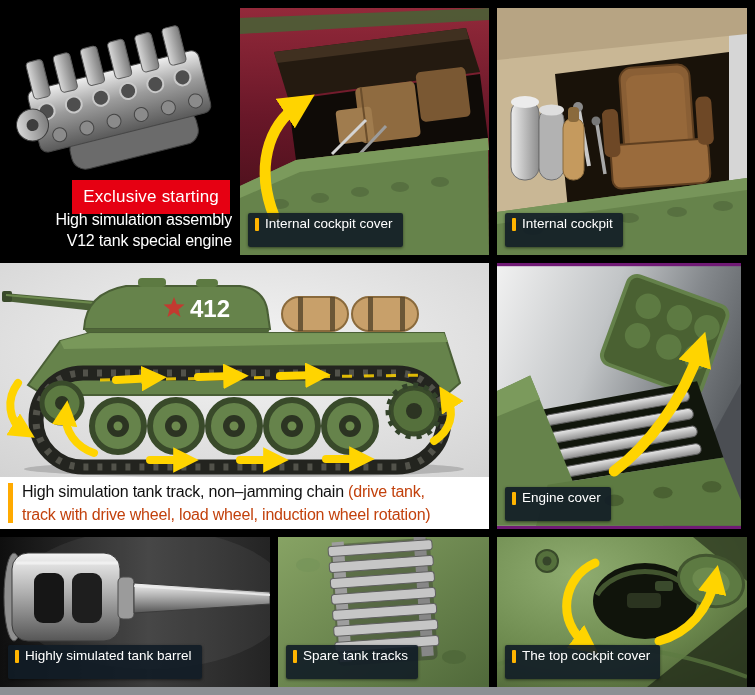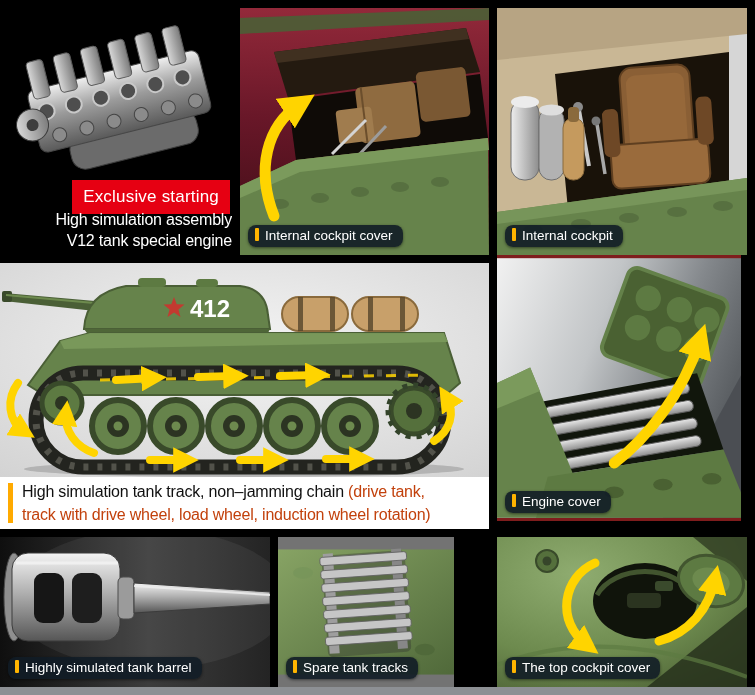--- a/index.html
+++ b/index.html
@@ -8,33 +8,33 @@
   .stage{position:relative;width:755px;height:695px;background:#000}
   .panel{position:absolute;overflow:hidden}
   .panel svg.art{position:absolute;left:0;top:0;width:100%;height:100%;display:block}
 
   #p-engine{left:0;top:8px;width:232px;height:247px;background:#000}
   #p-engine svg.art{height:175px}
   #p-ccover{left:240px;top:8px;width:249px;height:247px;background:#5f1523}
   #p-cockpit{left:497px;top:8px;width:250px;height:247px;background:#c9b795}
   #p-track{left:0;top:263px;width:489px;height:266px;background:#e6e6e6}
   #p-track svg.art{height:214px}
-  #p-ecover{left:497px;top:255px;width:244px;height:266px;background:#7f1d1d}
+  #p-ecover{left:497px;top:263px;width:244px;height:266px;background:#701a75}
   #p-barrel{left:0;top:537px;width:270px;height:150px;background:#1c1c1c}
-  #p-spare{left:278px;top:537px;width:176px;height:150px;background:#737373}
+  #p-spare{left:278px;top:537px;width:211px;height:150px;background:#8b5cf6}
   #p-topc{left:497px;top:537px;width:250px;height:150px;background:#6d8a4e}
   #bottom-strip{position:absolute;left:0;top:687px;width:755px;height:8px;background:#8d9094}
 
   #p-engine .badge{position:absolute;top:172px;right:2px;background:#e60012;color:#fff;
     font-size:17px;line-height:26px;padding:4px 11px;letter-spacing:.2px;white-space:nowrap}
   #p-engine .sub{position:absolute;top:201px;left:0;width:100%;text-align:right;color:#fff;
     font-size:16px;line-height:21px;letter-spacing:-.2px}
 
-  .pill{position:absolute;left:8px;bottom:8px;display:flex;align-items:flex-start;
-    background:rgba(17,28,38,.9);border-radius:8px;padding:3px 10px 4px 7px;
+  .pill{position:absolute;left:8px;bottom:8px;display:flex;align-items:flex-end;
+    background:rgba(17,28,38,.9);border-radius:2px;padding:3px 10px 16px 7px;
     box-shadow:0 1px 3px rgba(0,0,0,.5)}
   .pill .vb{width:4px;height:13px;background:#ffb400;border-radius:1px;margin-right:6px;flex:none}
   .pill .ct{color:#fff;font-size:13.5px;white-space:nowrap}
 
   .track-caption{position:absolute;left:0;right:0;bottom:0;height:52px;background:#fff;
     display:flex;align-items:center;padding:0 8px}
   .track-caption .vb{width:5px;height:40px;background:#ffaa00;margin-right:9px;flex:none}
   .track-caption .lines{font-size:16px;line-height:23px;color:#101010;letter-spacing:-.2px;white-space:nowrap}
   .track-caption .orange{color:#c2410c}
 </style>

